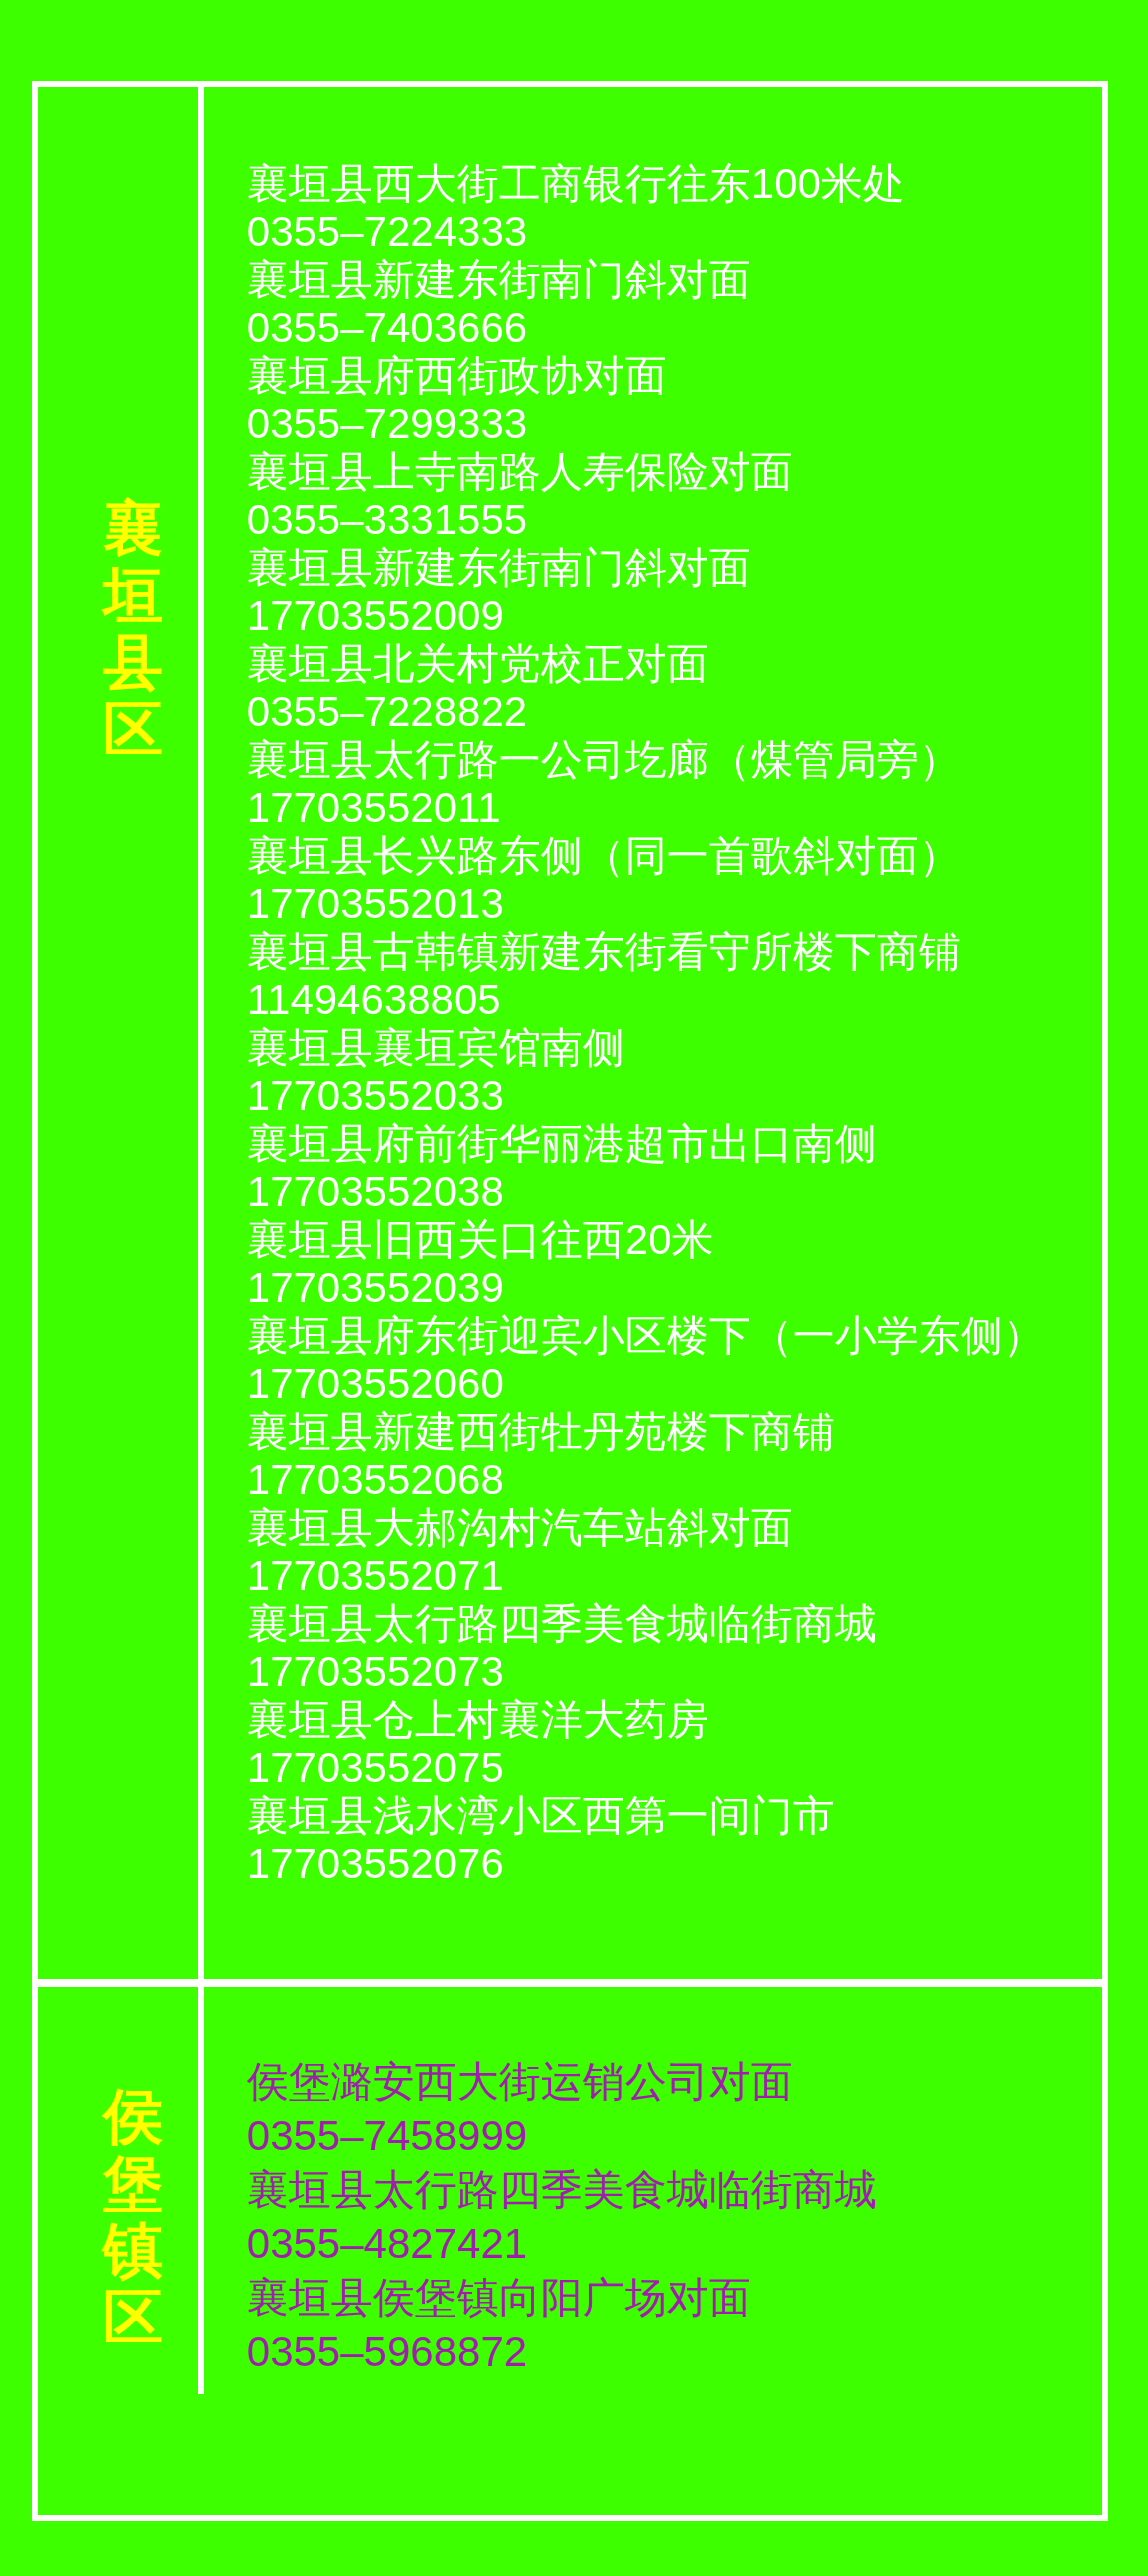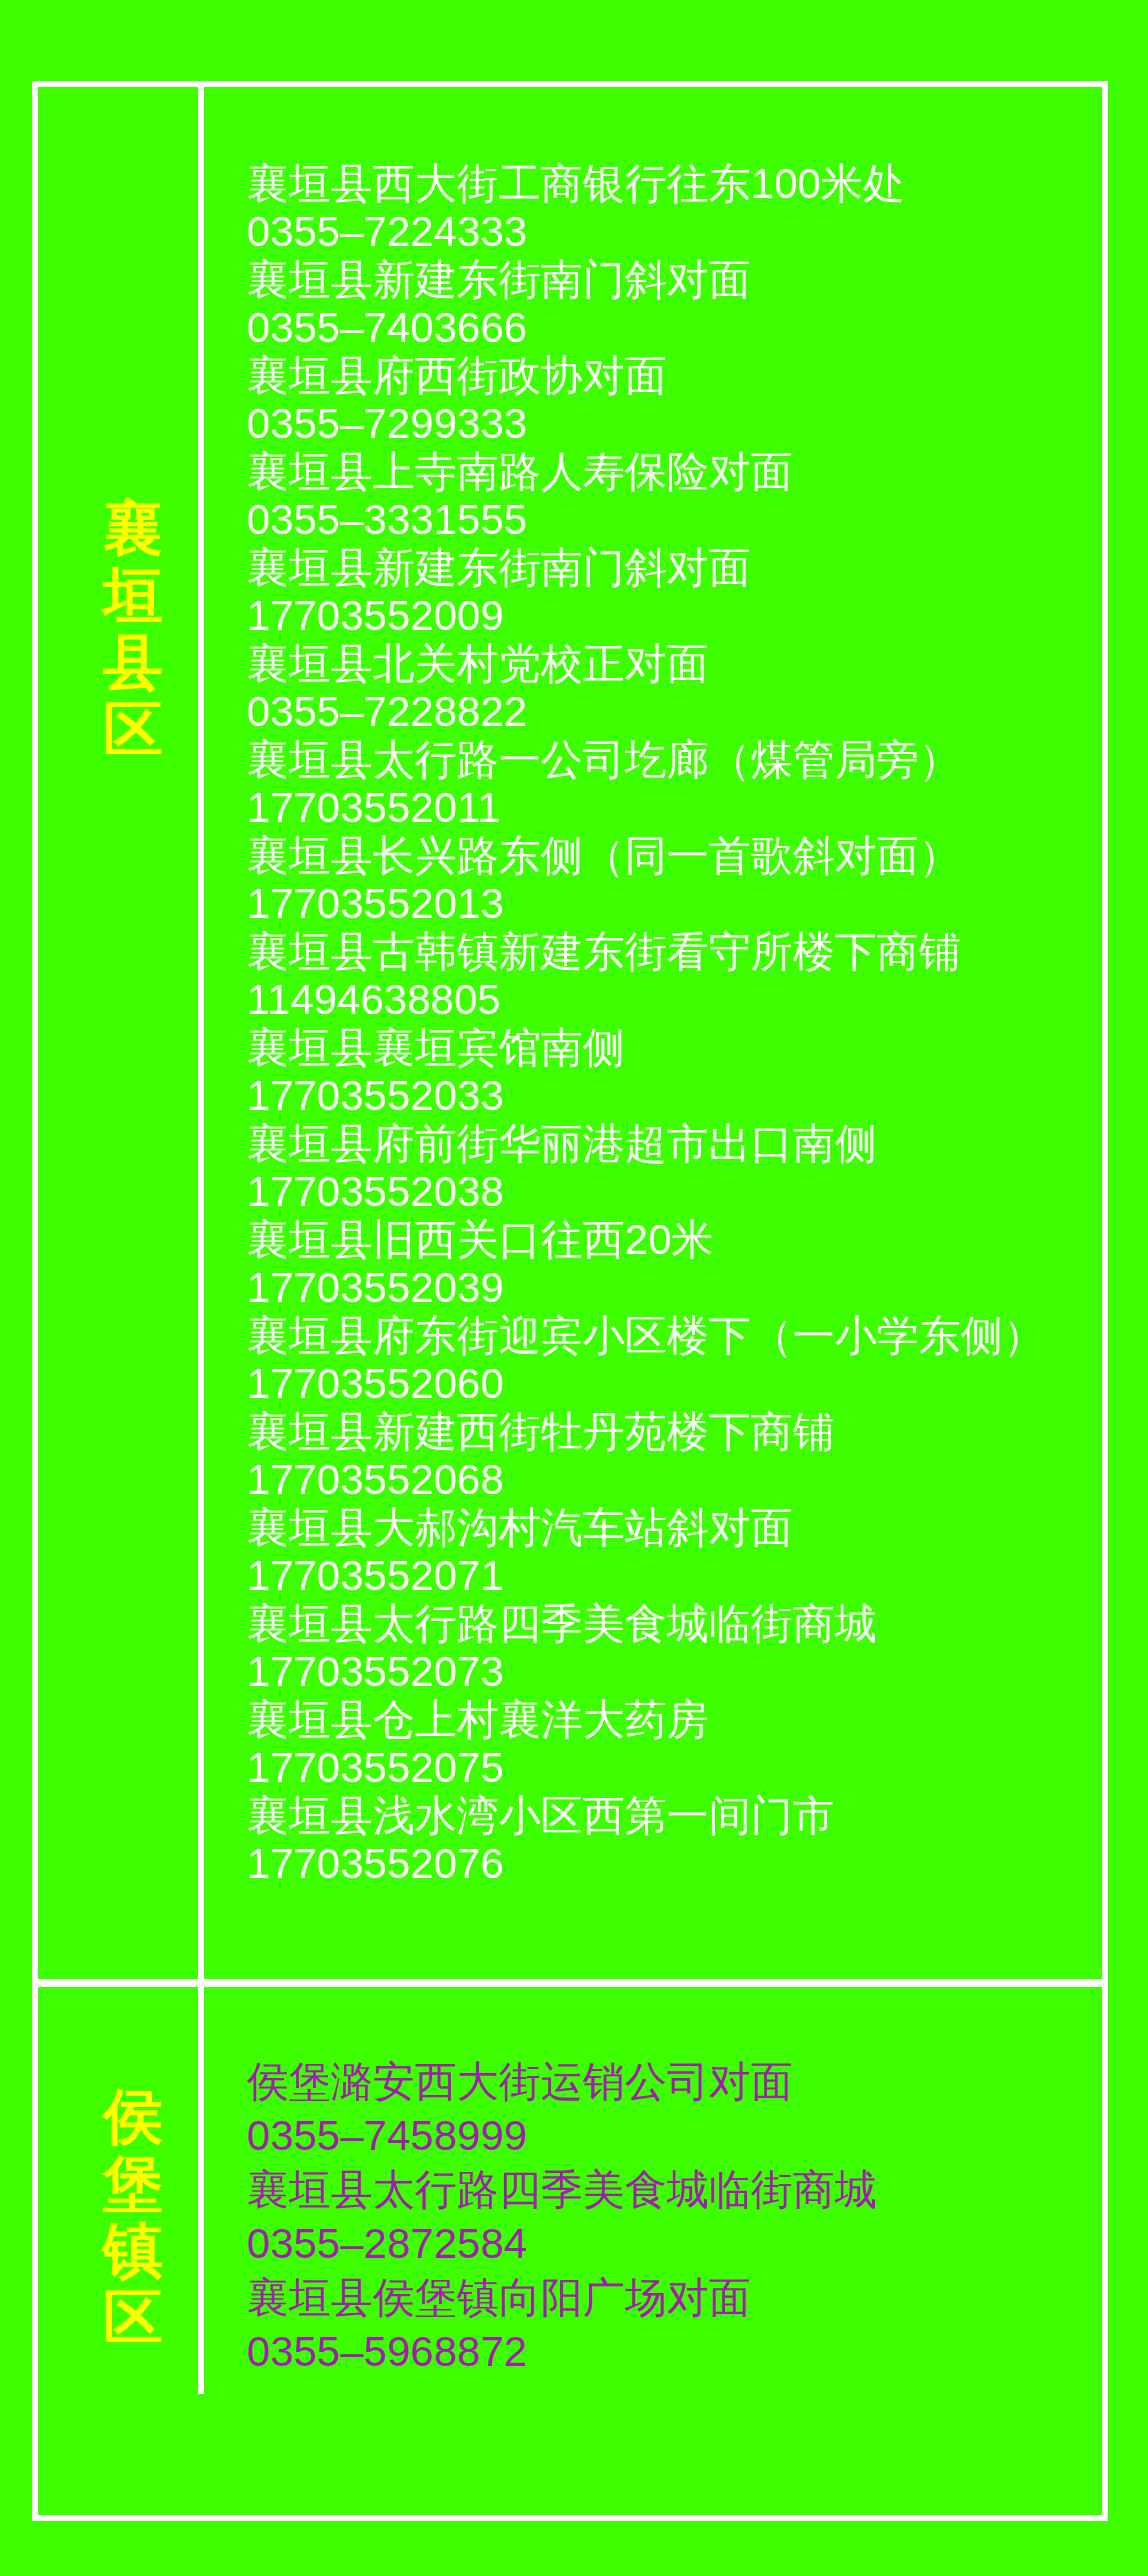--- a/index.html
+++ b/index.html
@@ -173,21 +173,21 @@
       <div class="v-label">侯堡镇区</div>
     </div>
     <div class="v-divider"></div>
     <div class="content-cell content-2">
       <div>
         <div class="line">侯堡潞安西大街运销公司对面</div>
         <div class="line">0355–7458999</div>
       </div>
       <div>
         <div class="line">襄垣县太行路四季美食城临街商城</div>
-        <div class="line">0355–2872584</div>
+        <div class="line">0355–4827421</div>
       </div>
       <div>
         <div class="line">襄垣县侯堡镇向阳广场对面</div>
         <div class="line">0355–5968872</div>
       </div>
     </div>
   </div>
 
 </div>
 

